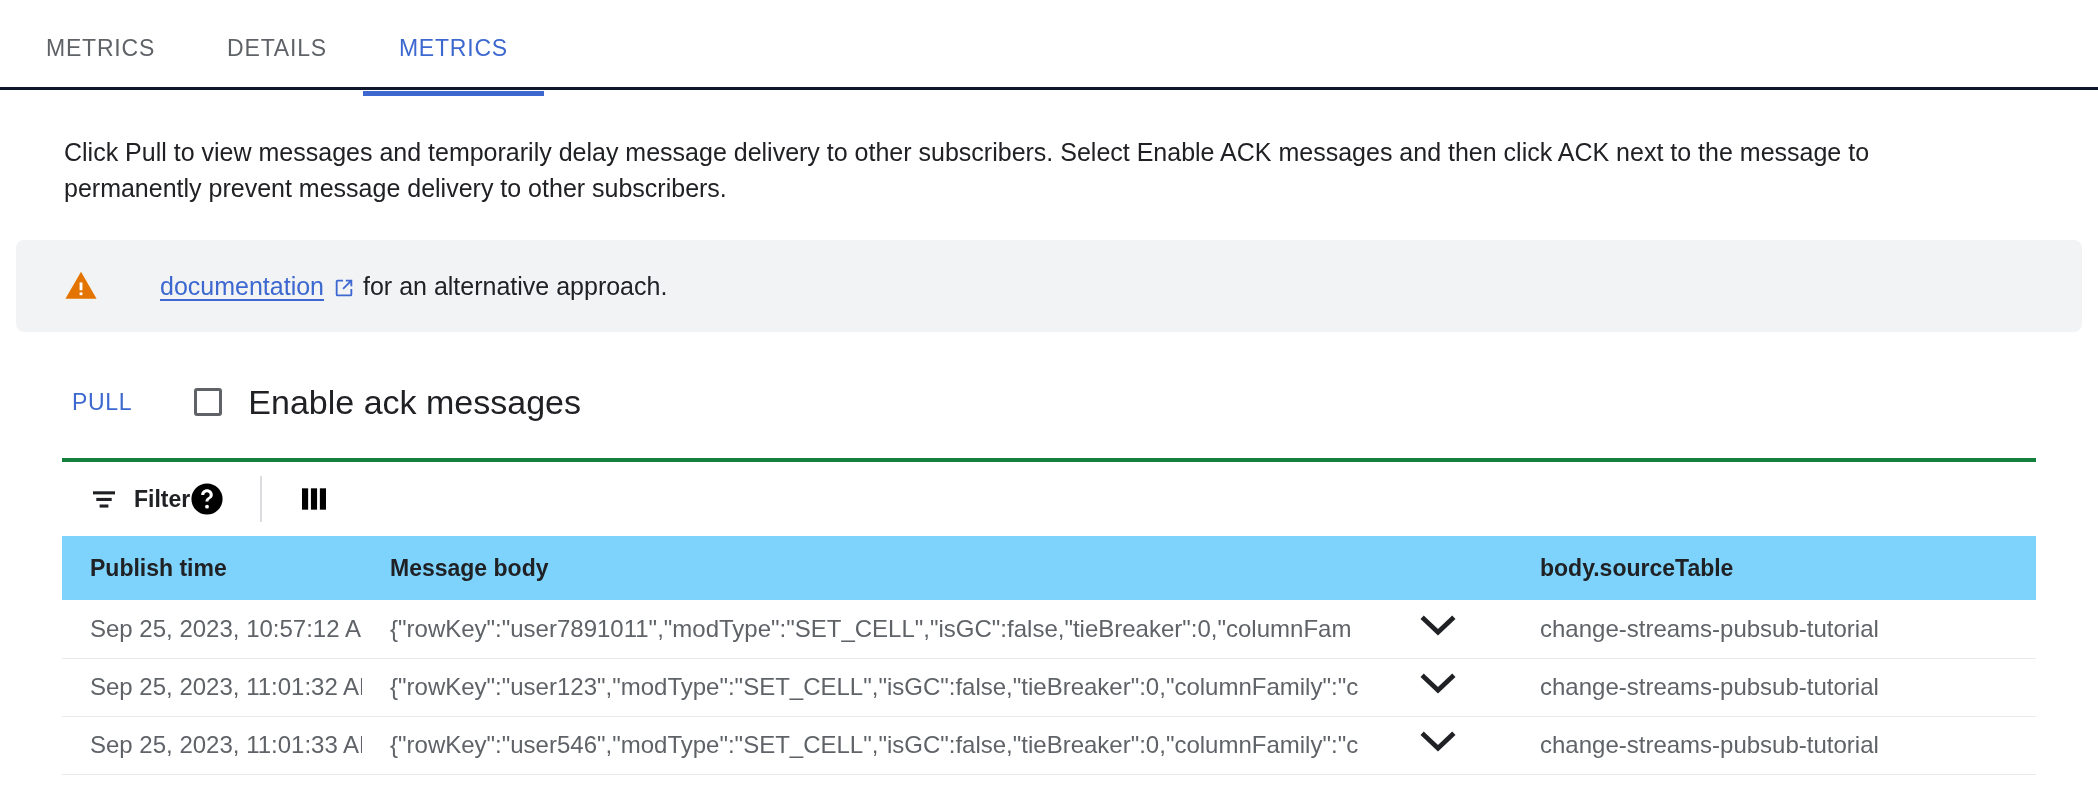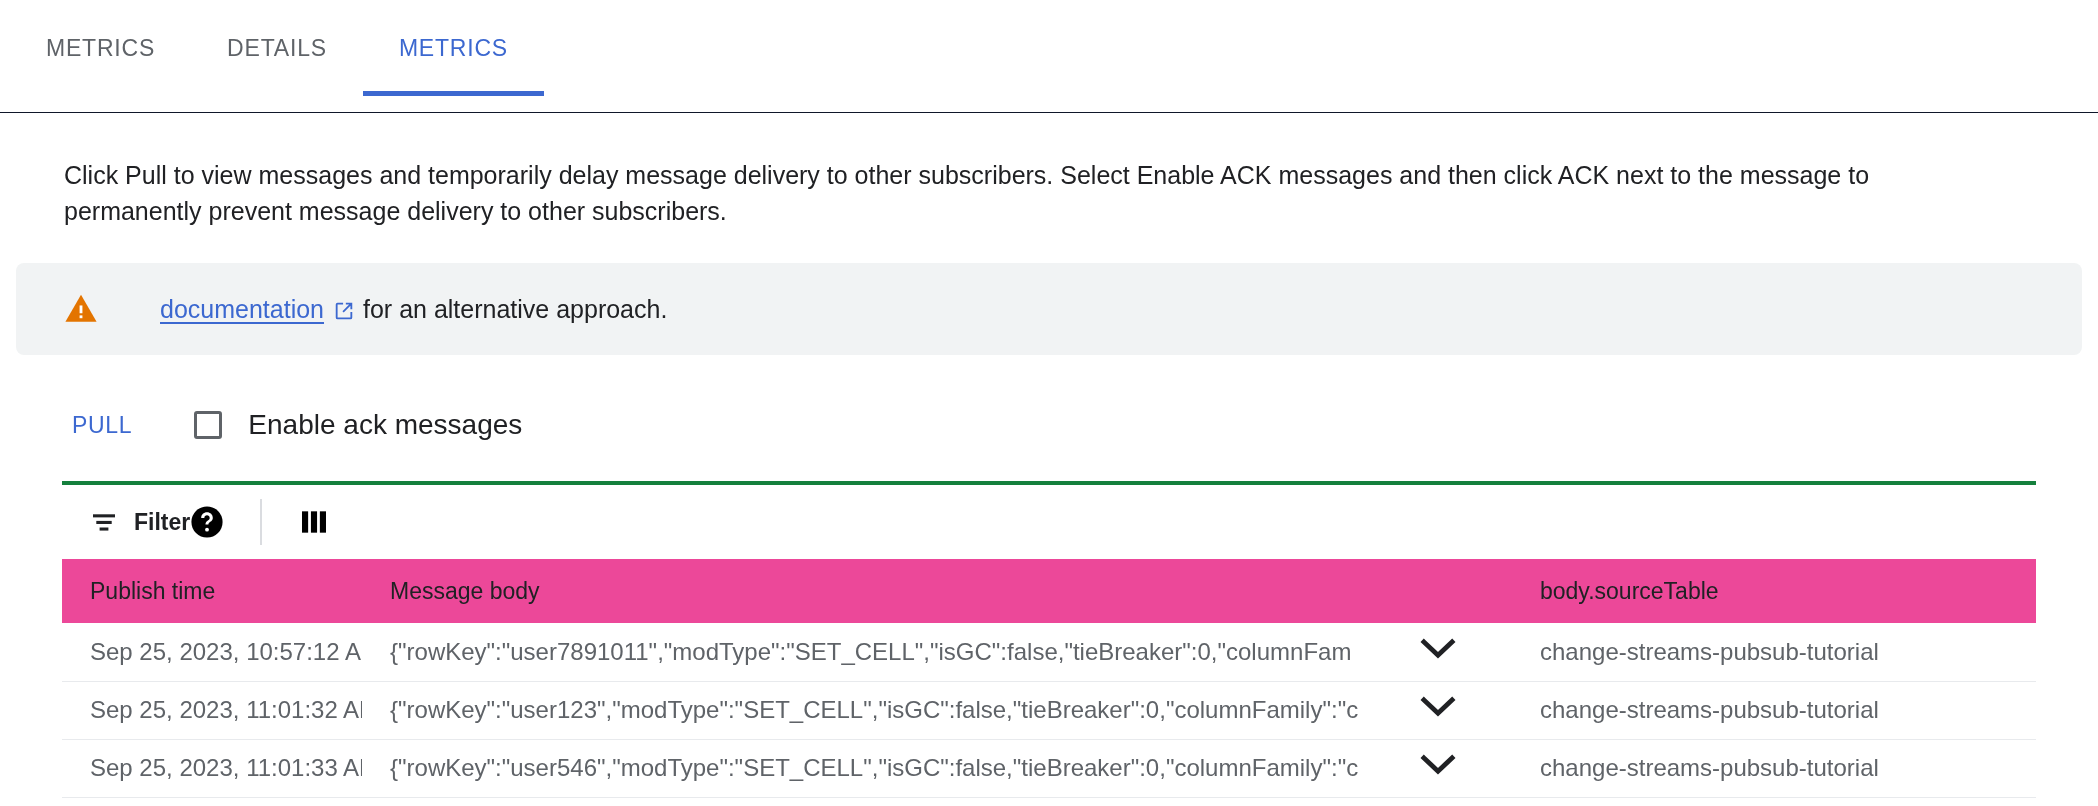--- a/index.html
+++ b/index.html
@@ -12,22 +12,22 @@
     background: #ffffff;
     font-family: "Liberation Sans", sans-serif;
     color: #3c4043;
     overflow: hidden;
     -webkit-font-smoothing: antialiased;
   }
 
   
   .tabbar {
     position: relative;
-    height: 113px;
-    border-bottom: 1px solid #0f172a;
+    height: 90px;
+    border-bottom: 3px solid #0f172a;
     box-sizing: border-box;
     padding-left: 10px;
   }
   .tabs {
     display: flex;
     align-items: flex-start;
     height: 100%;
   }
   .tab {
     position: relative;
@@ -134,21 +134,21 @@
   .checkbox {
     width: 28px;
     height: 28px;
     border: 3px solid #5f6368;
     border-radius: 3px;
     box-sizing: border-box;
     flex: 0 0 auto;
   }
   .ack-label {
     margin-left: 26px;
-    font-size: 28px;
+    font-size: 34px;
     color: #202124;
   }
 
   
   .tablecard {
     margin: 30px 62px 0 62px;
     border-top: 4px solid #15803d;
   }
   .filterbar {
     height: 74px;
@@ -194,24 +194,24 @@
   }
   .columns-icon { width: 32px; height: 28px; cursor: pointer; }
 
   
   table.msg {
     width: 100%;
     border-collapse: collapse;
     table-layout: fixed;
   }
   table.msg thead th {
-    background: #ec4899;
+    background: #7dd3fc;
     text-align: left;
     font-size: 23px;
-    font-weight: 400;
+    font-weight: 700;
     color: #202124;
     height: 64px;
     padding: 0 0 0 28px;
     box-sizing: border-box;
     white-space: nowrap;
   }
   table.msg tbody td {
     font-size: 24px;
     color: #5f6368;
     height: 58px;

